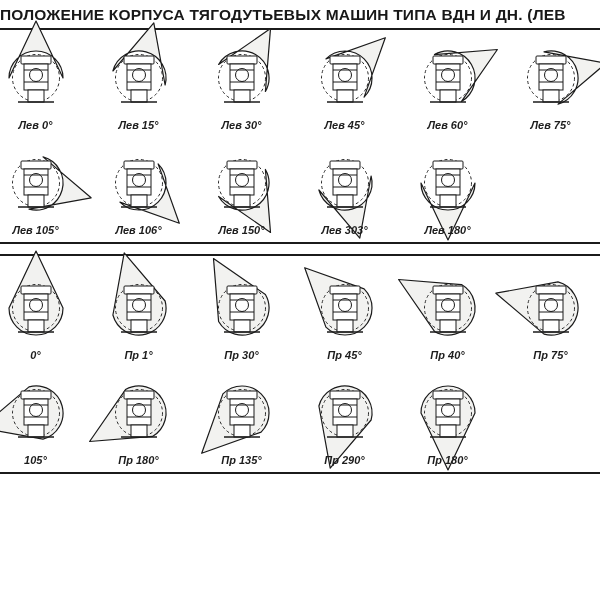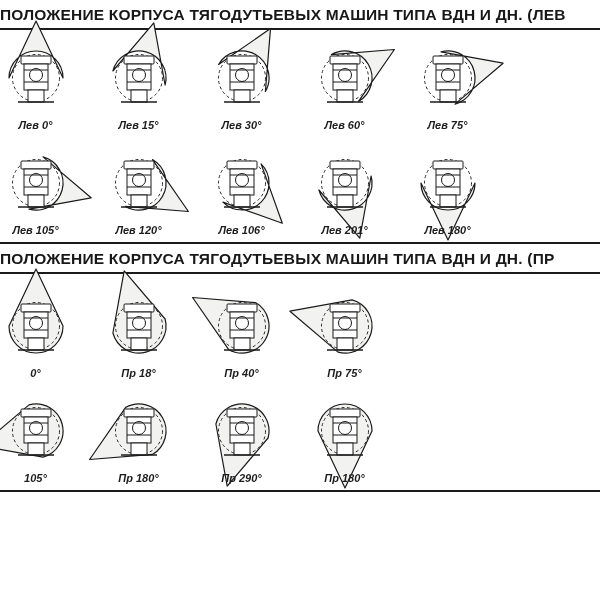--- a/index.html
+++ b/index.html
@@ -117,20 +117,38 @@
       <line x1="38" y1="46" x2="62" y2="46"></line>
       <line x1="32" y1="66" x2="68" y2="66" stroke-width="1.3"></line>
     </g>
   </svg>
           </div>
           <div class="cap">Лев 30°</div>
         </div>
         <div class="cell">
           <div>
             <svg class="fig" viewBox="0 0 100 82" xmlns="http://www.w3.org/2000/svg">
+    <path d="M 69.1 61.1 A 27 27 0 1 0 30.9 22.9 L 90.3 1.7 Z" fill="#f2f2f0" stroke="#1b1b1b" stroke-width="1.2" stroke-linejoin="round"></path>
+              <circle cx="50" cy="42" r="23.5" fill="none" stroke="#2a2a2a" stroke-width="1" stroke-dasharray="3 2.6"></circle>
+    <g stroke="#1b1b1b" stroke-width="1" fill="#ffffff">
+      <rect x="35" y="20" width="30" height="8" rx="1"></rect>
+      <rect x="38" y="28" width="24" height="26"></rect>
+      <rect x="42" y="54" width="16" height="12"></rect>
+      <circle cx="50" cy="39" r="6.5"></circle>
+      <line x1="38" y1="34" x2="62" y2="34"></line>
+      <line x1="38" y1="46" x2="62" y2="46"></line>
+      <line x1="32" y1="66" x2="68" y2="66" stroke-width="1.3"></line>
+    </g>
+  </svg>
+          </div>
+          <div class="cap">Лев 45°</div>
+        </div>
+        <div class="cell">
+          <div>
+            <svg class="fig" viewBox="0 0 100 82" xmlns="http://www.w3.org/2000/svg">
     <path d="M 63.5 65.4 A 27 27 0 1 0 36.5 18.6 L 99.4 13.5 Z" fill="#f2f2f0" stroke="#1b1b1b" stroke-width="1.2" stroke-linejoin="round"></path>
               <circle cx="50" cy="42" r="23.5" fill="none" stroke="#2a2a2a" stroke-width="1" stroke-dasharray="3 2.6"></circle>
     <g stroke="#1b1b1b" stroke-width="1" fill="#ffffff">
       <rect x="35" y="20" width="30" height="8" rx="1"></rect>
       <rect x="38" y="28" width="24" height="26"></rect>
       <rect x="42" y="54" width="16" height="12"></rect>
       <circle cx="50" cy="39" r="6.5"></circle>
       <line x1="38" y1="34" x2="62" y2="34"></line>
       <line x1="38" y1="46" x2="62" y2="46"></line>
       <line x1="32" y1="66" x2="68" y2="66" stroke-width="1.3"></line>
@@ -174,70 +192,70 @@
       <line x1="38" y1="46" x2="62" y2="46"></line>
       <line x1="32" y1="66" x2="68" y2="66" stroke-width="1.3"></line>
     </g>
   </svg>
           </div>
           <div class="cap">Лев 105°</div>
         </div>
         <div class="cell">
           <div>
             <svg class="fig" viewBox="0 0 100 82" xmlns="http://www.w3.org/2000/svg">
-    <path d="M 36.5 65.4 A 27 27 0 1 0 63.5 18.6 L 99.4 70.5 Z" fill="#f2f2f0" stroke="#1b1b1b" stroke-width="1.2" stroke-linejoin="round"></path>
-              <circle cx="50" cy="42" r="23.5" fill="none" stroke="#2a2a2a" stroke-width="1" stroke-dasharray="3 2.6"></circle>
-    <g stroke="#1b1b1b" stroke-width="1" fill="#ffffff">
-      <rect x="35" y="20" width="30" height="8" rx="1"></rect>
-      <rect x="38" y="28" width="24" height="26"></rect>
-      <rect x="42" y="54" width="16" height="12"></rect>
-      <circle cx="50" cy="39" r="6.5"></circle>
-      <line x1="38" y1="34" x2="62" y2="34"></line>
-      <line x1="38" y1="46" x2="62" y2="46"></line>
-      <line x1="32" y1="66" x2="68" y2="66" stroke-width="1.3"></line>
-    </g>
-  </svg>
-          </div>
-          <div class="cap">Лев 120°</div>
-        </div>
-        <div class="cell">
-          <div>
-            <svg class="fig" viewBox="0 0 100 82" xmlns="http://www.w3.org/2000/svg">
     <path d="M 30.9 61.1 A 27 27 0 1 0 69.1 22.9 L 90.3 82.3 Z" fill="#f2f2f0" stroke="#1b1b1b" stroke-width="1.2" stroke-linejoin="round"></path>
               <circle cx="50" cy="42" r="23.5" fill="none" stroke="#2a2a2a" stroke-width="1" stroke-dasharray="3 2.6"></circle>
     <g stroke="#1b1b1b" stroke-width="1" fill="#ffffff">
       <rect x="35" y="20" width="30" height="8" rx="1"></rect>
       <rect x="38" y="28" width="24" height="26"></rect>
       <rect x="42" y="54" width="16" height="12"></rect>
       <circle cx="50" cy="39" r="6.5"></circle>
       <line x1="38" y1="34" x2="62" y2="34"></line>
       <line x1="38" y1="46" x2="62" y2="46"></line>
       <line x1="32" y1="66" x2="68" y2="66" stroke-width="1.3"></line>
     </g>
   </svg>
           </div>
           <div class="cap">Лев 106°</div>
         </div>
         <div class="cell">
           <div>
             <svg class="fig" viewBox="0 0 100 82" xmlns="http://www.w3.org/2000/svg">
+    <path d="M 26.6 55.5 A 27 27 0 1 0 73.4 28.5 L 78.5 91.4 Z" fill="#f2f2f0" stroke="#1b1b1b" stroke-width="1.2" stroke-linejoin="round"></path>
+              <circle cx="50" cy="42" r="23.5" fill="none" stroke="#2a2a2a" stroke-width="1" stroke-dasharray="3 2.6"></circle>
+    <g stroke="#1b1b1b" stroke-width="1" fill="#ffffff">
+      <rect x="35" y="20" width="30" height="8" rx="1"></rect>
+      <rect x="38" y="28" width="24" height="26"></rect>
+      <rect x="42" y="54" width="16" height="12"></rect>
+      <circle cx="50" cy="39" r="6.5"></circle>
+      <line x1="38" y1="34" x2="62" y2="34"></line>
+      <line x1="38" y1="46" x2="62" y2="46"></line>
+      <line x1="32" y1="66" x2="68" y2="66" stroke-width="1.3"></line>
+    </g>
+  </svg>
+          </div>
+          <div class="cap">Лев 150°</div>
+        </div>
+        <div class="cell">
+          <div>
+            <svg class="fig" viewBox="0 0 100 82" xmlns="http://www.w3.org/2000/svg">
     <path d="M 23.9 49.0 A 27 27 0 1 0 76.1 35.0 L 64.8 97.1 Z" fill="#f2f2f0" stroke="#1b1b1b" stroke-width="1.2" stroke-linejoin="round"></path>
               <circle cx="50" cy="42" r="23.5" fill="none" stroke="#2a2a2a" stroke-width="1" stroke-dasharray="3 2.6"></circle>
     <g stroke="#1b1b1b" stroke-width="1" fill="#ffffff">
       <rect x="35" y="20" width="30" height="8" rx="1"></rect>
       <rect x="38" y="28" width="24" height="26"></rect>
       <rect x="42" y="54" width="16" height="12"></rect>
       <circle cx="50" cy="39" r="6.5"></circle>
       <line x1="38" y1="34" x2="62" y2="34"></line>
       <line x1="38" y1="46" x2="62" y2="46"></line>
       <line x1="32" y1="66" x2="68" y2="66" stroke-width="1.3"></line>
     </g>
   </svg>
           </div>
-          <div class="cap">Лев 201°</div>
+          <div class="cap">Лев 303°</div>
         </div>
         <div class="cell">
           <div>
             <svg class="fig" viewBox="0 0 100 82" xmlns="http://www.w3.org/2000/svg">
     <path d="M 23.0 42.0 A 27 27 0 1 0 77.0 42.0 L 50.0 99.0 Z" fill="#f2f2f0" stroke="#1b1b1b" stroke-width="1.2" stroke-linejoin="round"></path>
               <circle cx="50" cy="42" r="23.5" fill="none" stroke="#2a2a2a" stroke-width="1" stroke-dasharray="3 2.6"></circle>
     <g stroke="#1b1b1b" stroke-width="1" fill="#ffffff">
       <rect x="35" y="20" width="30" height="8" rx="1"></rect>
       <rect x="38" y="28" width="24" height="26"></rect>
       <rect x="42" y="54" width="16" height="12"></rect>
@@ -250,21 +268,20 @@
           </div>
           <div class="cap">Лев 180°</div>
         </div>
       </div>
     <div class="gap6"></div>
     <div class="rule"></div>
   </div>
 
   <div class="band">
     <div style="height:6px"></div>
-    <div class="section-title">ПОЛОЖЕНИЕ КОРПУСА ТЯГОДУТЬЕВЫХ МАШИН ТИПА ВДН И ДН. (ПР</div>
     <div style="height:4px"></div>
     <div class="rule"></div>
     <div class="gap10"></div>
 
     <div class="row" id="right-row-1">
         <div class="cell">
           <div>
             <svg class="fig" viewBox="0 0 100 82" xmlns="http://www.w3.org/2000/svg">
     <path d="M 77.0 42.0 A 27 27 0 1 1 23.0 42.0 L 50.0 -15.0 Z" fill="#f2f2f0" stroke="#1b1b1b" stroke-width="1.2" stroke-linejoin="round"></path>
               <circle cx="50" cy="42" r="23.5" fill="none" stroke="#2a2a2a" stroke-width="1" stroke-dasharray="3 2.6"></circle>
@@ -290,21 +307,57 @@
       <rect x="35" y="20" width="30" height="8" rx="1"></rect>
       <rect x="38" y="28" width="24" height="26"></rect>
       <rect x="42" y="54" width="16" height="12"></rect>
       <circle cx="50" cy="39" r="6.5"></circle>
       <line x1="38" y1="34" x2="62" y2="34"></line>
       <line x1="38" y1="46" x2="62" y2="46"></line>
       <line x1="32" y1="66" x2="68" y2="66" stroke-width="1.3"></line>
     </g>
   </svg>
           </div>
-          <div class="cap">Пр 18°</div>
+          <div class="cap">Пр 1°</div>
+        </div>
+        <div class="cell">
+          <div>
+            <svg class="fig" viewBox="0 0 100 82" xmlns="http://www.w3.org/2000/svg">
+    <path d="M 73.4 28.5 A 27 27 0 1 1 26.6 55.5 L 21.5 -7.4 Z" fill="#f2f2f0" stroke="#1b1b1b" stroke-width="1.2" stroke-linejoin="round"></path>
+              <circle cx="50" cy="42" r="23.5" fill="none" stroke="#2a2a2a" stroke-width="1" stroke-dasharray="3 2.6"></circle>
+    <g stroke="#1b1b1b" stroke-width="1" fill="#ffffff">
+      <rect x="35" y="20" width="30" height="8" rx="1"></rect>
+      <rect x="38" y="28" width="24" height="26"></rect>
+      <rect x="42" y="54" width="16" height="12"></rect>
+      <circle cx="50" cy="39" r="6.5"></circle>
+      <line x1="38" y1="34" x2="62" y2="34"></line>
+      <line x1="38" y1="46" x2="62" y2="46"></line>
+      <line x1="32" y1="66" x2="68" y2="66" stroke-width="1.3"></line>
+    </g>
+  </svg>
+          </div>
+          <div class="cap">Пр 30°</div>
+        </div>
+        <div class="cell">
+          <div>
+            <svg class="fig" viewBox="0 0 100 82" xmlns="http://www.w3.org/2000/svg">
+    <path d="M 69.1 22.9 A 27 27 0 1 1 30.9 61.1 L 9.7 1.7 Z" fill="#f2f2f0" stroke="#1b1b1b" stroke-width="1.2" stroke-linejoin="round"></path>
+              <circle cx="50" cy="42" r="23.5" fill="none" stroke="#2a2a2a" stroke-width="1" stroke-dasharray="3 2.6"></circle>
+    <g stroke="#1b1b1b" stroke-width="1" fill="#ffffff">
+      <rect x="35" y="20" width="30" height="8" rx="1"></rect>
+      <rect x="38" y="28" width="24" height="26"></rect>
+      <rect x="42" y="54" width="16" height="12"></rect>
+      <circle cx="50" cy="39" r="6.5"></circle>
+      <line x1="38" y1="34" x2="62" y2="34"></line>
+      <line x1="38" y1="46" x2="62" y2="46"></line>
+      <line x1="32" y1="66" x2="68" y2="66" stroke-width="1.3"></line>
+    </g>
+  </svg>
+          </div>
+          <div class="cap">Пр 45°</div>
         </div>
         <div class="cell">
           <div>
             <svg class="fig" viewBox="0 0 100 82" xmlns="http://www.w3.org/2000/svg">
     <path d="M 63.5 18.6 A 27 27 0 1 1 36.5 65.4 L 0.6 13.5 Z" fill="#f2f2f0" stroke="#1b1b1b" stroke-width="1.2" stroke-linejoin="round"></path>
               <circle cx="50" cy="42" r="23.5" fill="none" stroke="#2a2a2a" stroke-width="1" stroke-dasharray="3 2.6"></circle>
     <g stroke="#1b1b1b" stroke-width="1" fill="#ffffff">
       <rect x="35" y="20" width="30" height="8" rx="1"></rect>
       <rect x="38" y="28" width="24" height="26"></rect>
       <rect x="42" y="54" width="16" height="12"></rect>
@@ -366,20 +419,38 @@
       <rect x="38" y="28" width="24" height="26"></rect>
       <rect x="42" y="54" width="16" height="12"></rect>
       <circle cx="50" cy="39" r="6.5"></circle>
       <line x1="38" y1="34" x2="62" y2="34"></line>
       <line x1="38" y1="46" x2="62" y2="46"></line>
       <line x1="32" y1="66" x2="68" y2="66" stroke-width="1.3"></line>
     </g>
   </svg>
           </div>
           <div class="cap">Пр 180°</div>
+        </div>
+        <div class="cell">
+          <div>
+            <svg class="fig" viewBox="0 0 100 82" xmlns="http://www.w3.org/2000/svg">
+    <path d="M 30.9 22.9 A 27 27 0 1 1 69.1 61.1 L 9.7 82.3 Z" fill="#f2f2f0" stroke="#1b1b1b" stroke-width="1.2" stroke-linejoin="round"></path>
+              <circle cx="50" cy="42" r="23.5" fill="none" stroke="#2a2a2a" stroke-width="1" stroke-dasharray="3 2.6"></circle>
+    <g stroke="#1b1b1b" stroke-width="1" fill="#ffffff">
+      <rect x="35" y="20" width="30" height="8" rx="1"></rect>
+      <rect x="38" y="28" width="24" height="26"></rect>
+      <rect x="42" y="54" width="16" height="12"></rect>
+      <circle cx="50" cy="39" r="6.5"></circle>
+      <line x1="38" y1="34" x2="62" y2="34"></line>
+      <line x1="38" y1="46" x2="62" y2="46"></line>
+      <line x1="32" y1="66" x2="68" y2="66" stroke-width="1.3"></line>
+    </g>
+  </svg>
+          </div>
+          <div class="cap">Пр 135°</div>
         </div>
         <div class="cell">
           <div>
             <svg class="fig" viewBox="0 0 100 82" xmlns="http://www.w3.org/2000/svg">
     <path d="M 23.9 35.0 A 27 27 0 1 1 76.1 49.0 L 35.2 97.1 Z" fill="#f2f2f0" stroke="#1b1b1b" stroke-width="1.2" stroke-linejoin="round"></path>
               <circle cx="50" cy="42" r="23.5" fill="none" stroke="#2a2a2a" stroke-width="1" stroke-dasharray="3 2.6"></circle>
     <g stroke="#1b1b1b" stroke-width="1" fill="#ffffff">
       <rect x="35" y="20" width="30" height="8" rx="1"></rect>
       <rect x="38" y="28" width="24" height="26"></rect>
       <rect x="42" y="54" width="16" height="12"></rect>

